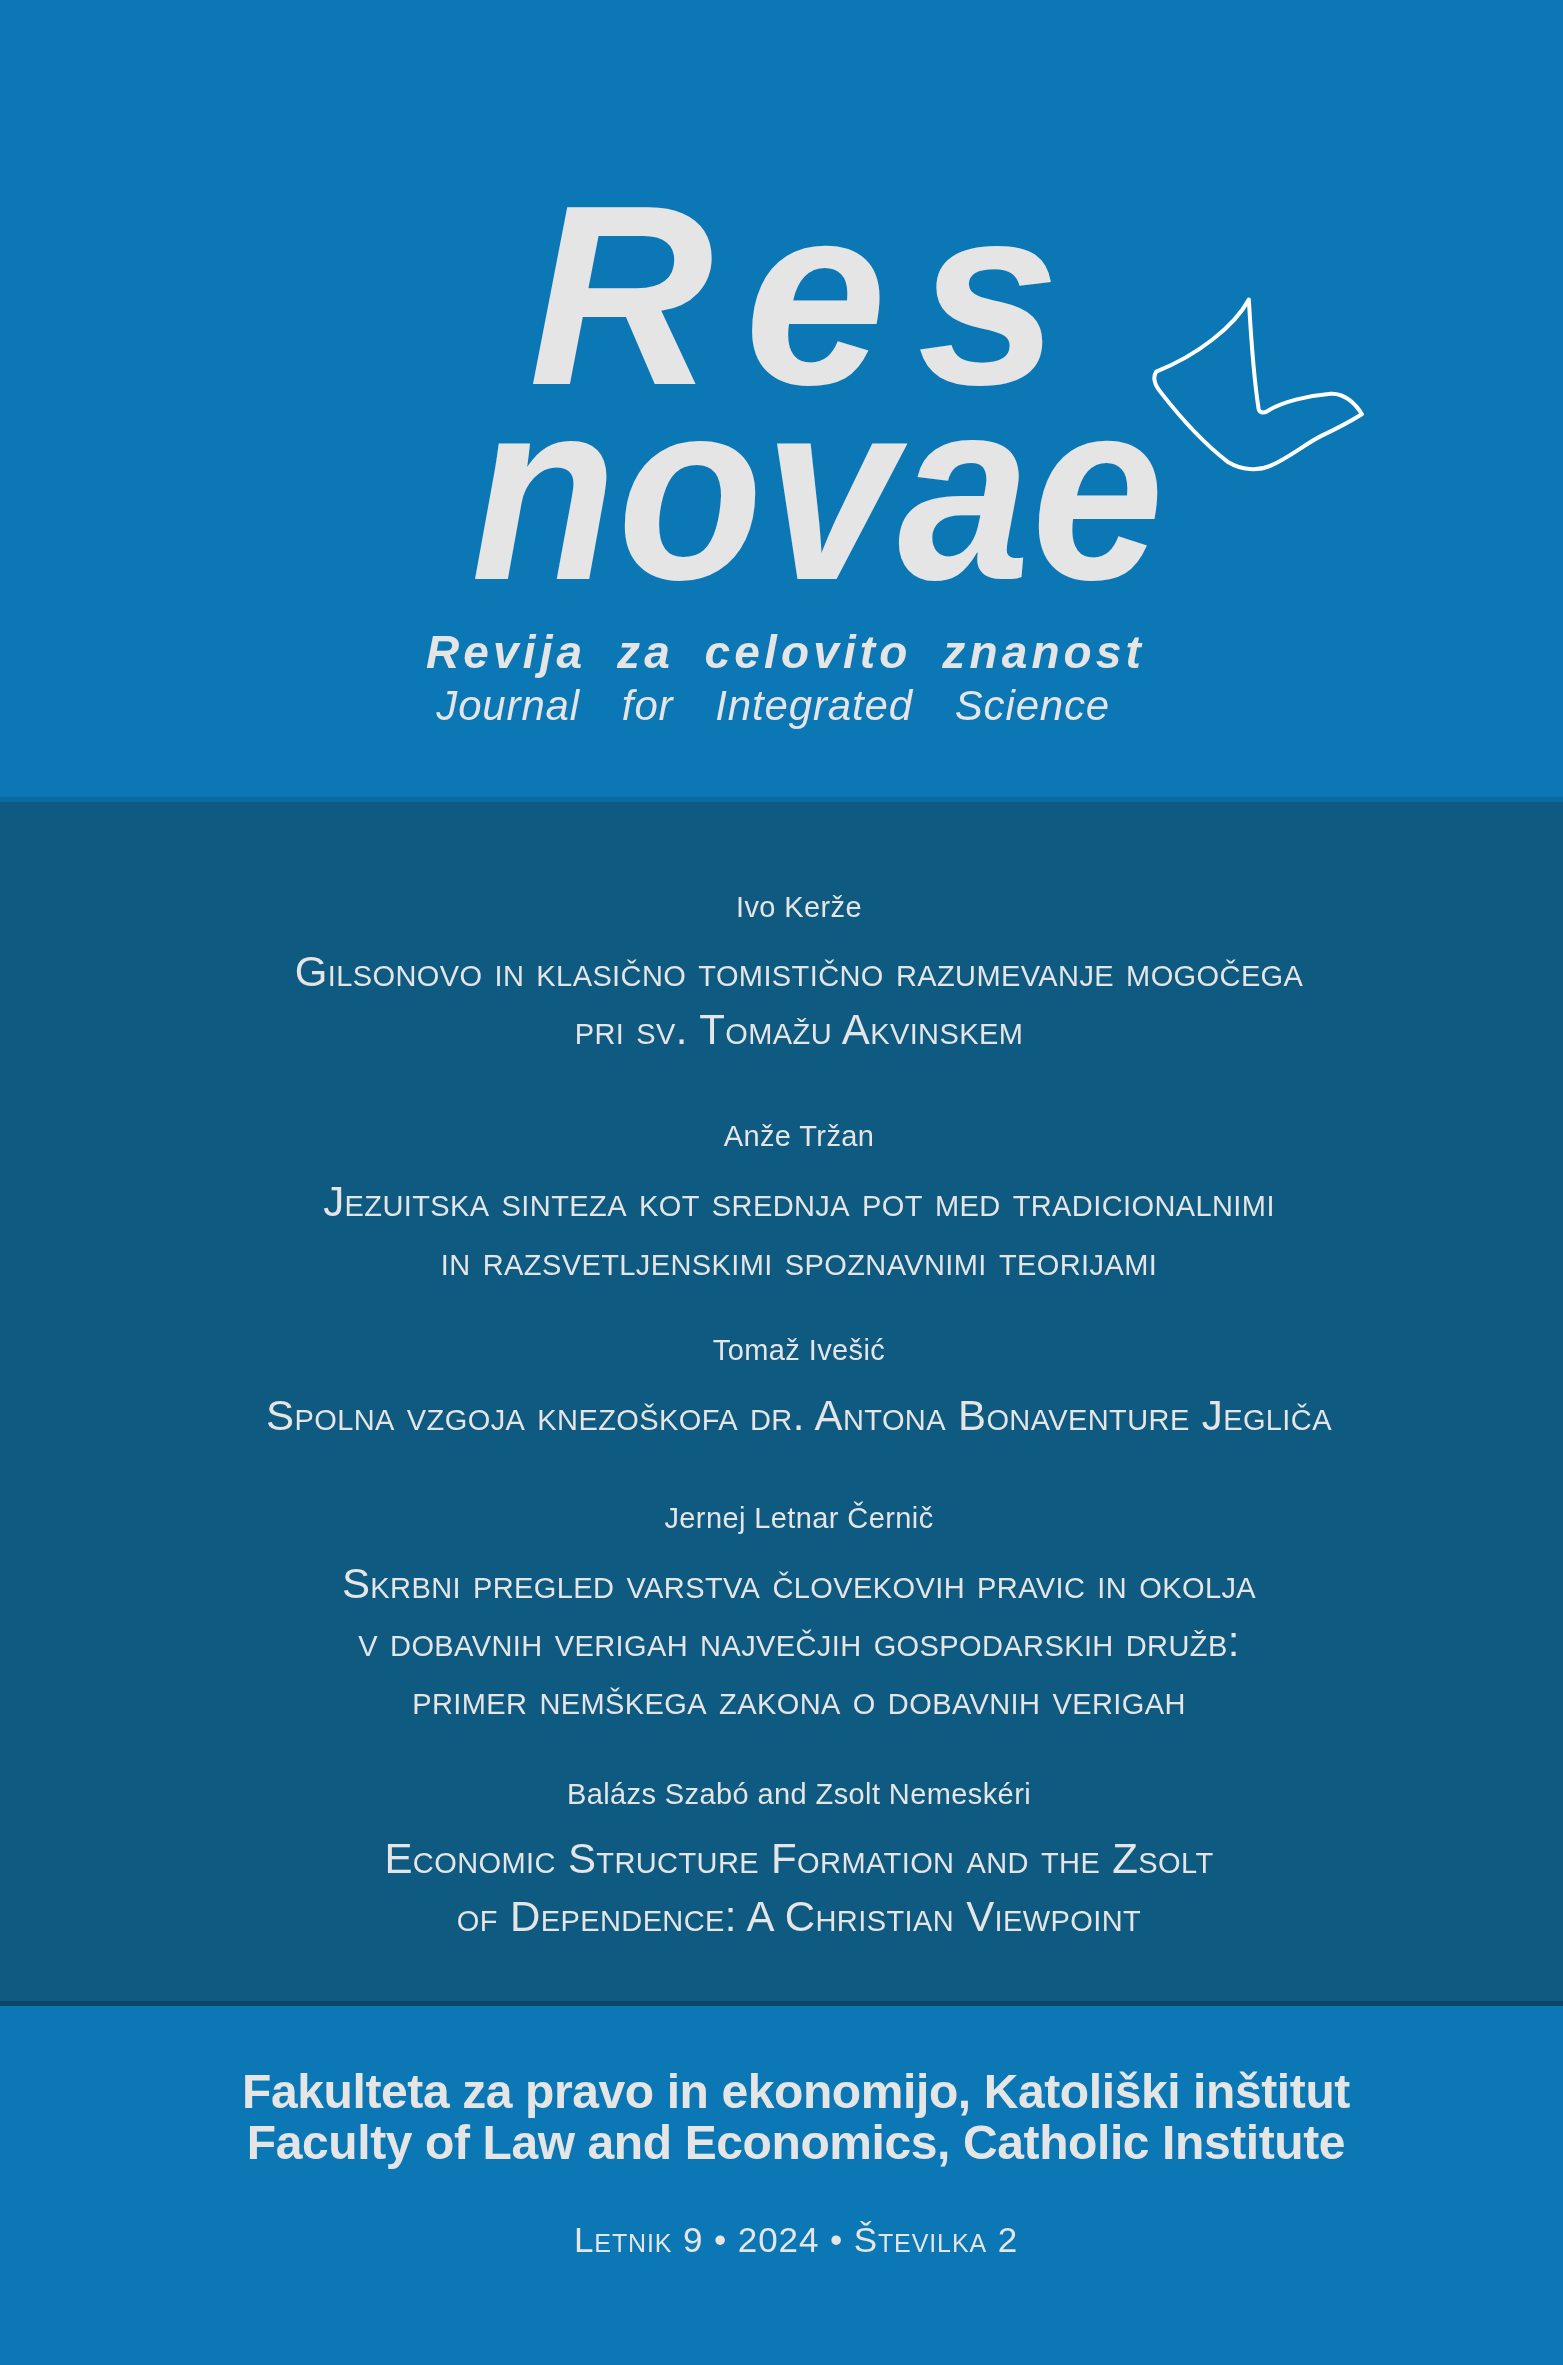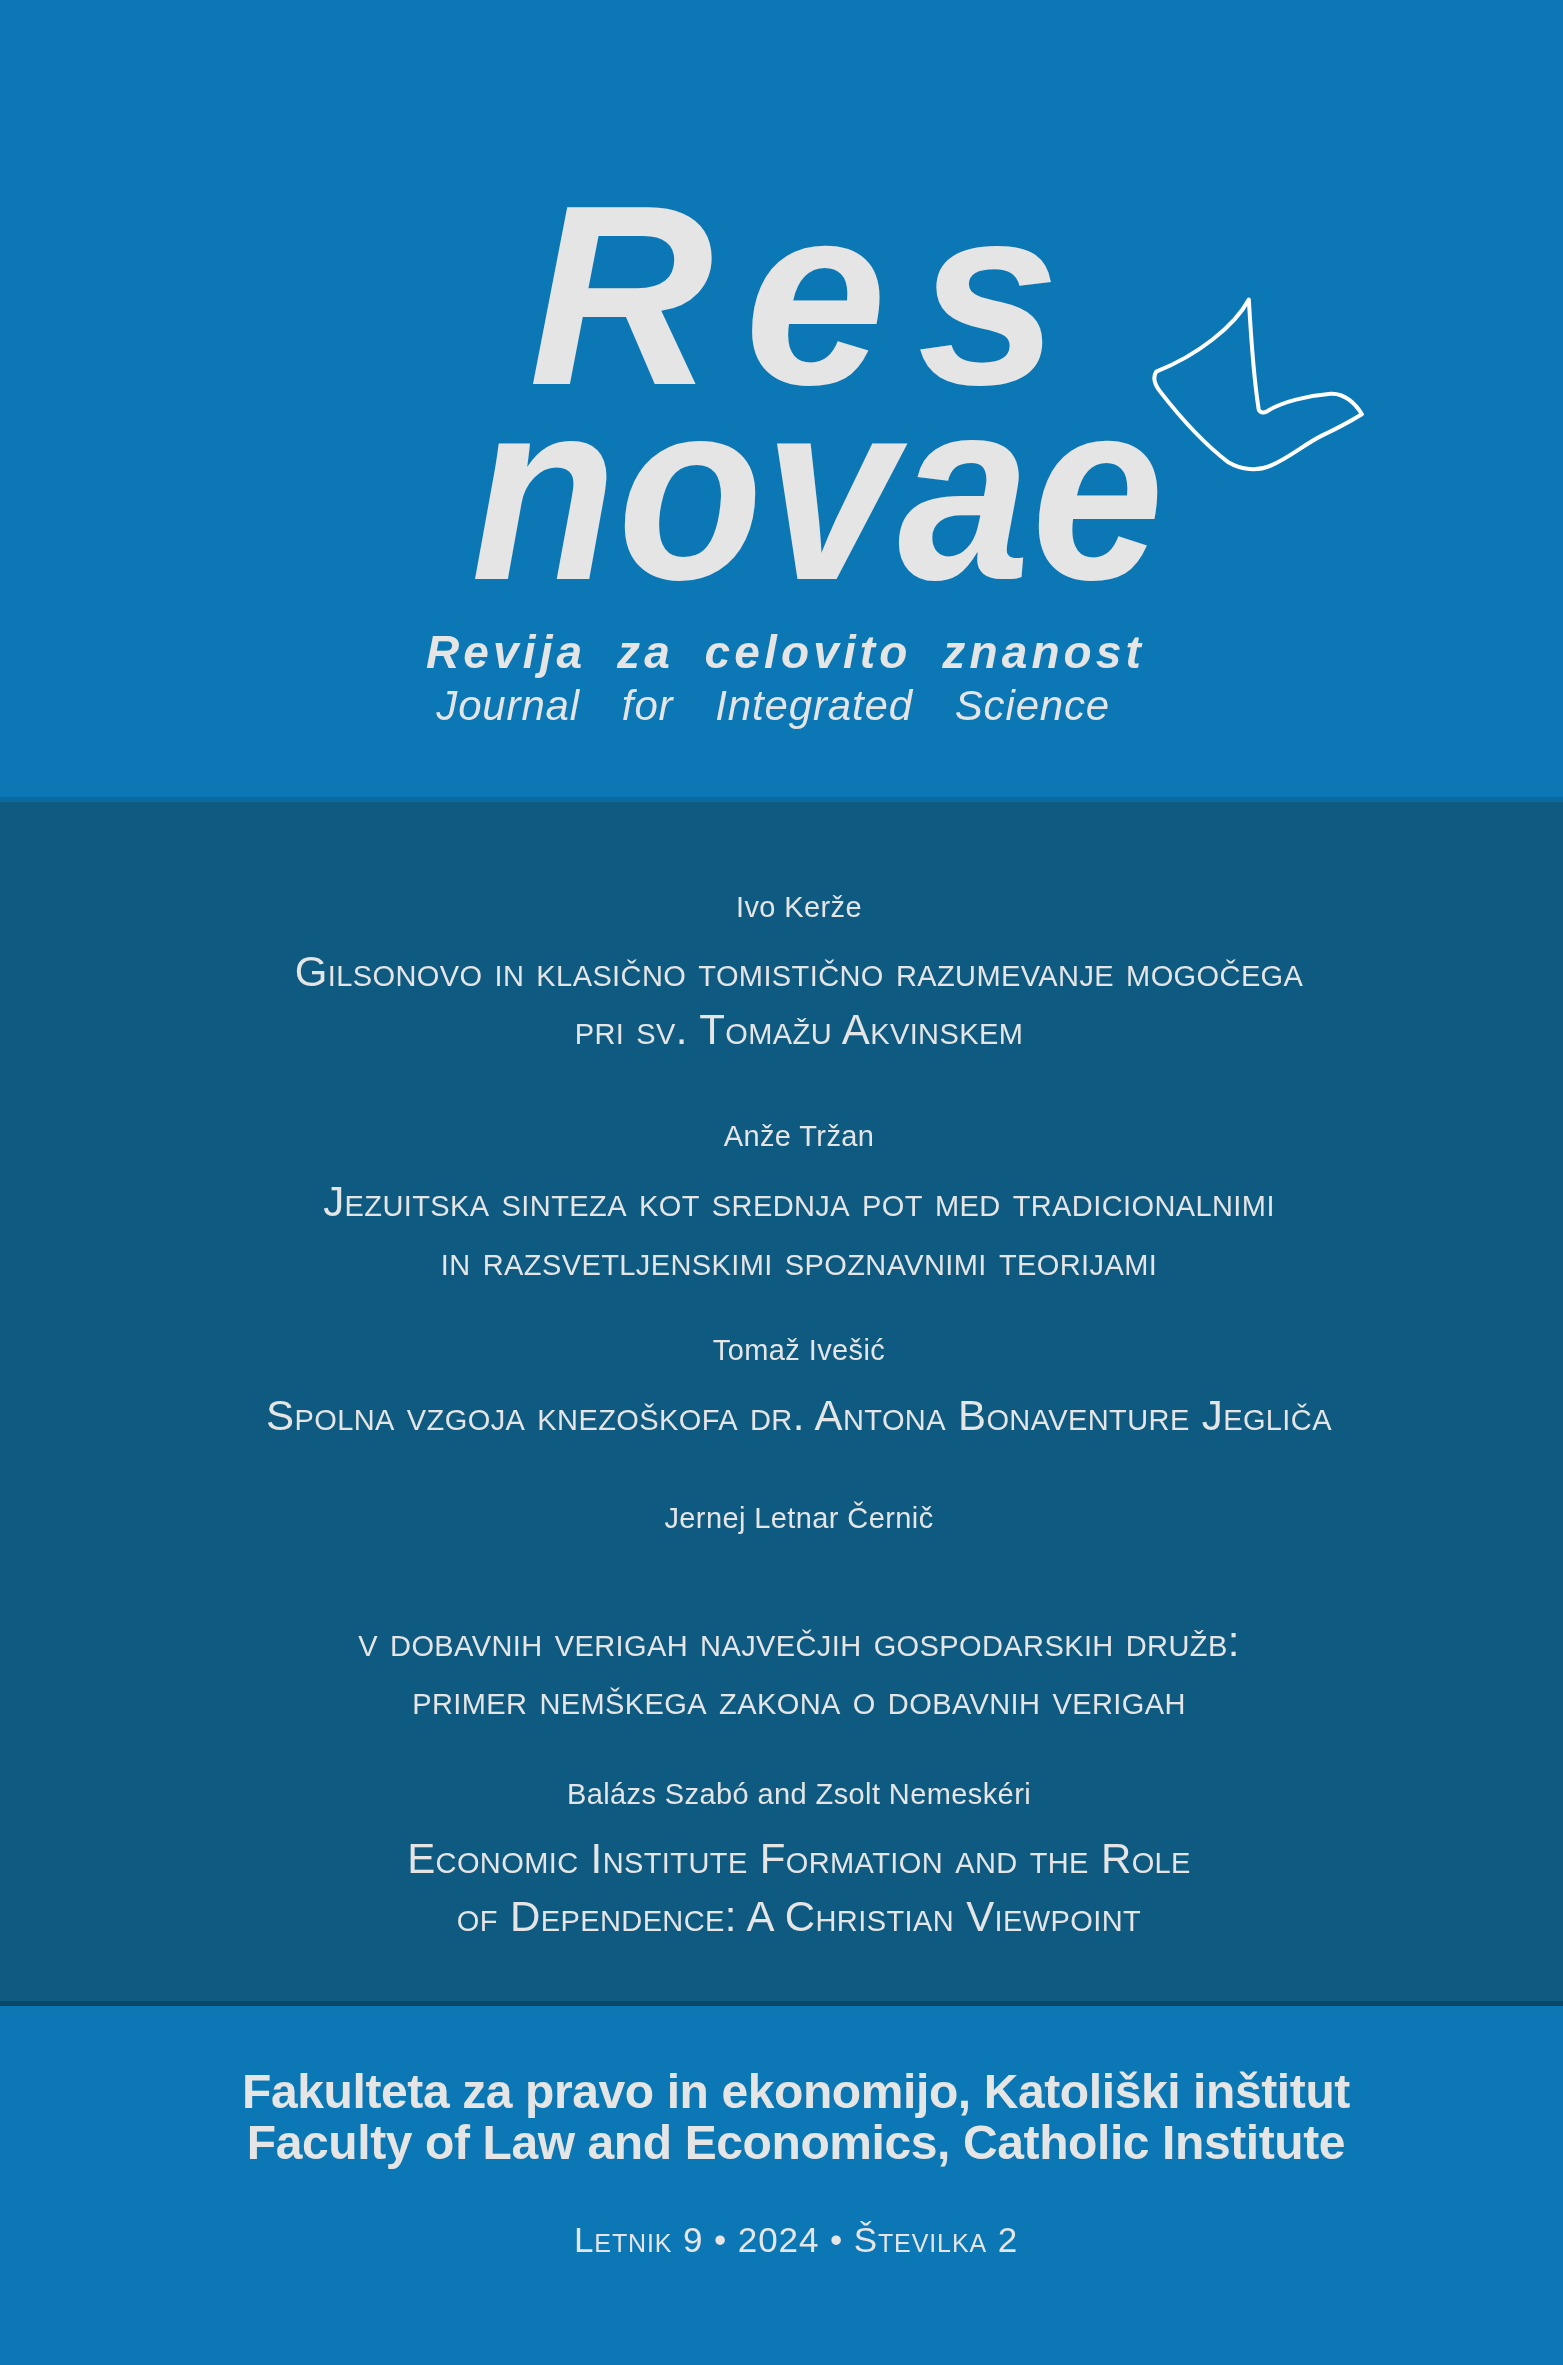--- a/index.html
+++ b/index.html
@@ -111,25 +111,26 @@
   <div class="line title" style="top:1009px; left:34px;">pri sv. Tomažu Akvinskem</div>
 
   <div class="line author" style="top:1122px; left:34px;">Anže Tržan</div>
   <div class="line title" style="top:1181px; left:34px;">Jezuitska sinteza kot srednja pot med tradicionalnimi</div>
   <div class="line title" style="top:1240px; left:34px;">in razsvetljenskimi spoznavnimi teorijami</div>
 
   <div class="line author" style="top:1336px; left:34px;">Tomaž Ivešić</div>
   <div class="line title" style="top:1395px; left:34px;">Spolna vzgoja knezoškofa dr. Antona Bonaventure Jegliča</div>
 
   <div class="line author" style="top:1504px; left:34px;">Jernej Letnar Černič</div>
+  <div class="line title" style="top:1563px; left:34px;">Skrbni pregled varstva človekovih pravic in okolja</div>
   <div class="line title" style="top:1621px; left:34px;">v dobavnih verigah največjih gospodarskih družb:</div>
   <div class="line title" style="top:1679px; left:34px;">primer nemškega zakona o dobavnih verigah</div>
 
   <div class="line author" style="top:1780px; left:34px;">Balázs Szabó and Zsolt Nemeskéri</div>
-  <div class="line title" style="top:1838px; left:34px;">Economic Institute Formation and the Role</div>
+  <div class="line title" style="top:1838px; left:34px;">Economic Structure Formation and the Zsolt</div>
   <div class="line title" style="top:1896px; left:34px;">of Dependence: A Christian Viewpoint</div>
 
   <div id="divider-bottom"></div>
 
   <div id="section-bottom" class="section" style="background-color: rgb(11, 119, 180);"></div>
 
   <div class="line institution" style="top:2068px; left:28px;">Fakulteta za pravo in ekonomijo, Katoliški inštitut</div>
   <div class="line institution" style="top:2119px; left:28px;">Faculty of Law and Economics, Catholic Institute</div>
   <div class="line issue" style="top:2222px; left:28px;text-align:center;">Letnik 9 • 2024 • Številka 2</div>
 

